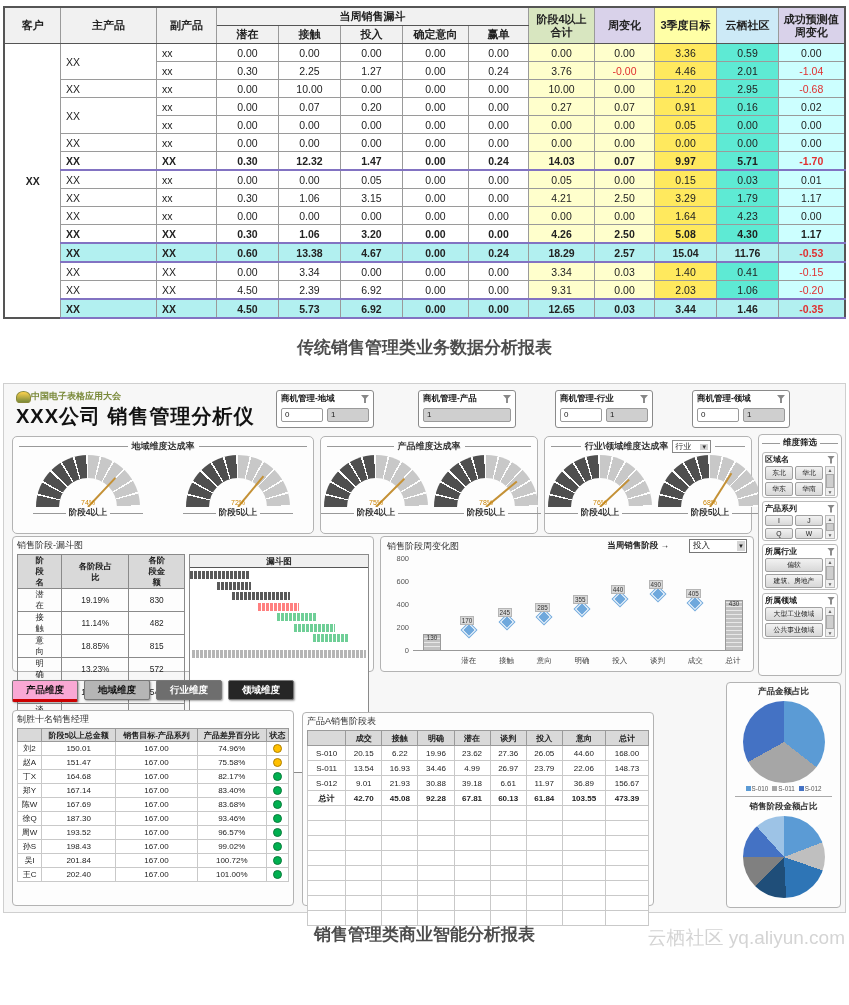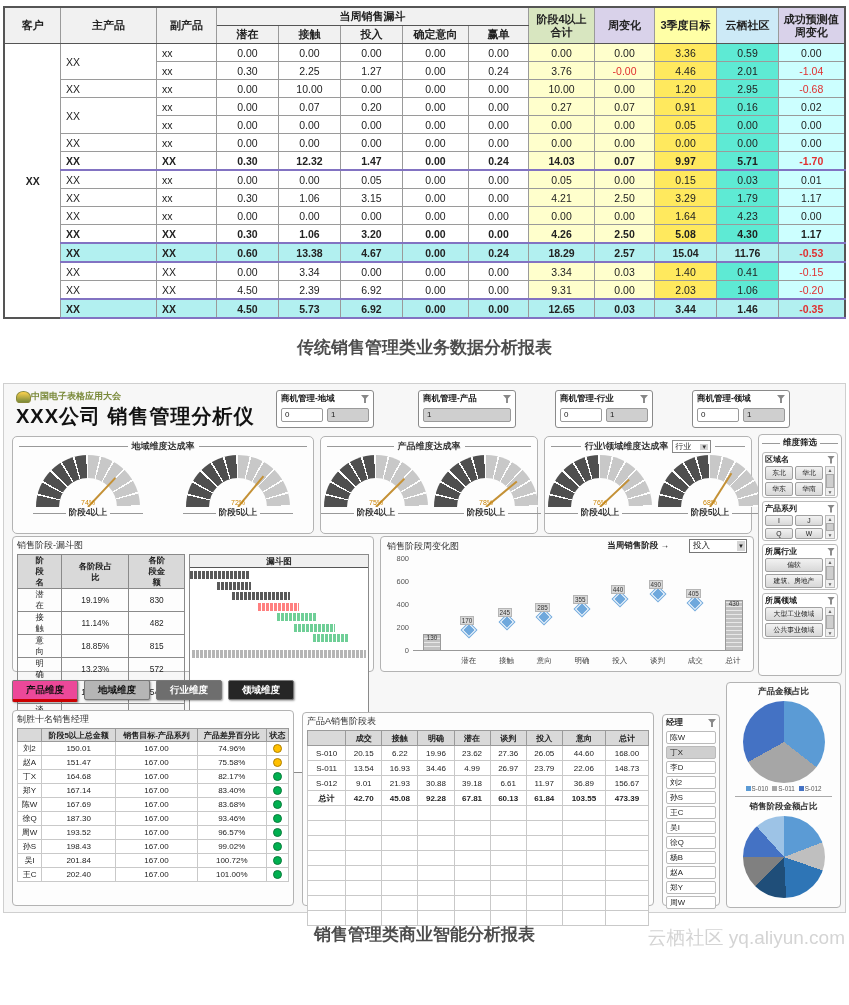--- a/index.html
+++ b/index.html
@@ -117,21 +117,21 @@
   .wbar-lab{position:absolute;top:-1px;left:0;right:0;text-align:center;font-size:6.3px;color:#333}
   .wmark{position:absolute;width:8px;height:8px;background:#6fa8dc;border:1px solid #fff;
          transform:rotate(45deg);box-shadow:0 0 0 1px #6fa8dc}
   .wmark-lab{position:absolute;font-size:6.3px;background:#d9d9d9;border:1px solid #b5b5b5;
              padding:0 1px;color:#333}
 
   
   #tabs{position:absolute;left:8px;top:296px;display:flex;gap:6px}
   .tab{width:64px;height:18px;line-height:18px;text-align:center;font-size:9.5px;font-weight:bold;
        border-radius:2px;border:1px solid #777;box-shadow:1px 1px 2px rgba(0,0,0,.35)}
-  .t0{background:#ec4899;color:#111;border-bottom:3px solid #c00}
+  .t0{background:#f9a8d4;color:#111;border-bottom:3px solid #c00}
   .t1{background:#b5b5b5;color:#111}
   .t2{background:#6e6e6e;color:#fff}
   .t3{background:#262626;color:#fff}
 
   
   .mgr-panel{left:8px;top:326px;width:282px;height:196px;padding:2px 4px;box-sizing:border-box}
   .mgr-tbl{border-collapse:collapse;font-size:8px;width:100%;margin-top:2px}
   .mgr-tbl th{background:#d9d9d9;font-weight:bold;border:1px solid #9a9a9a;height:12px;padding:0 1px}
   .mgr-tbl td{border:1px solid #c9c9c9;height:13px;text-align:center;padding:0 2px;background:#fff}
   .dot{display:inline-block;width:7px;height:7px;border-radius:50%;vertical-align:middle}
@@ -983,40 +983,20 @@
             <td></td>
             <td></td>
             <td></td>
             <td></td>
             <td></td>
           </tr>
         </tbody>
     </table>
   </div>
 
-  <div class="panel mgrslicer">
-    <div class="ms-head">
-      <span>经理</span>
-      <span class="funnel"></span>
-    </div>
-    <div id="mgr-list">
-        <div class="mitem">陈W</div>
-        <div class="mitem sel">丁X</div>
-        <div class="mitem">李D</div>
-        <div class="mitem">刘2</div>
-        <div class="mitem">孙S</div>
-        <div class="mitem">王C</div>
-        <div class="mitem">吴I</div>
-        <div class="mitem">徐Q</div>
-        <div class="mitem">杨B</div>
-        <div class="mitem">赵A</div>
-        <div class="mitem">郑Y</div>
-        <div class="mitem">周W</div>
-      </div>
-  </div>
 
   <div class="panel pie-panel">
     <div class="pie-t">产品金额占比</div>
     <div class="pie" id="pie1" style="background: conic-gradient(rgb(91, 155, 213) 0deg, rgb(91, 155, 213) 127.8deg, rgb(166, 166, 166) 127.8deg, rgb(166, 166, 166) 240.84deg, rgb(68, 114, 196) 240.84deg, rgb(68, 114, 196) 360deg);"></div>
     <div class="pie-leg" id="pie1-leg">
         <span class="leg"><span class="bullet" style="background: rgb(91, 155, 213);"></span>S-010</span>
         <span class="leg"><span class="bullet" style="background: rgb(166, 166, 166);"></span>S-011</span>
         <span class="leg"><span class="bullet" style="background: rgb(68, 114, 196);"></span>S-012</span>
       </div>
     <div class="pie-div"></div>

